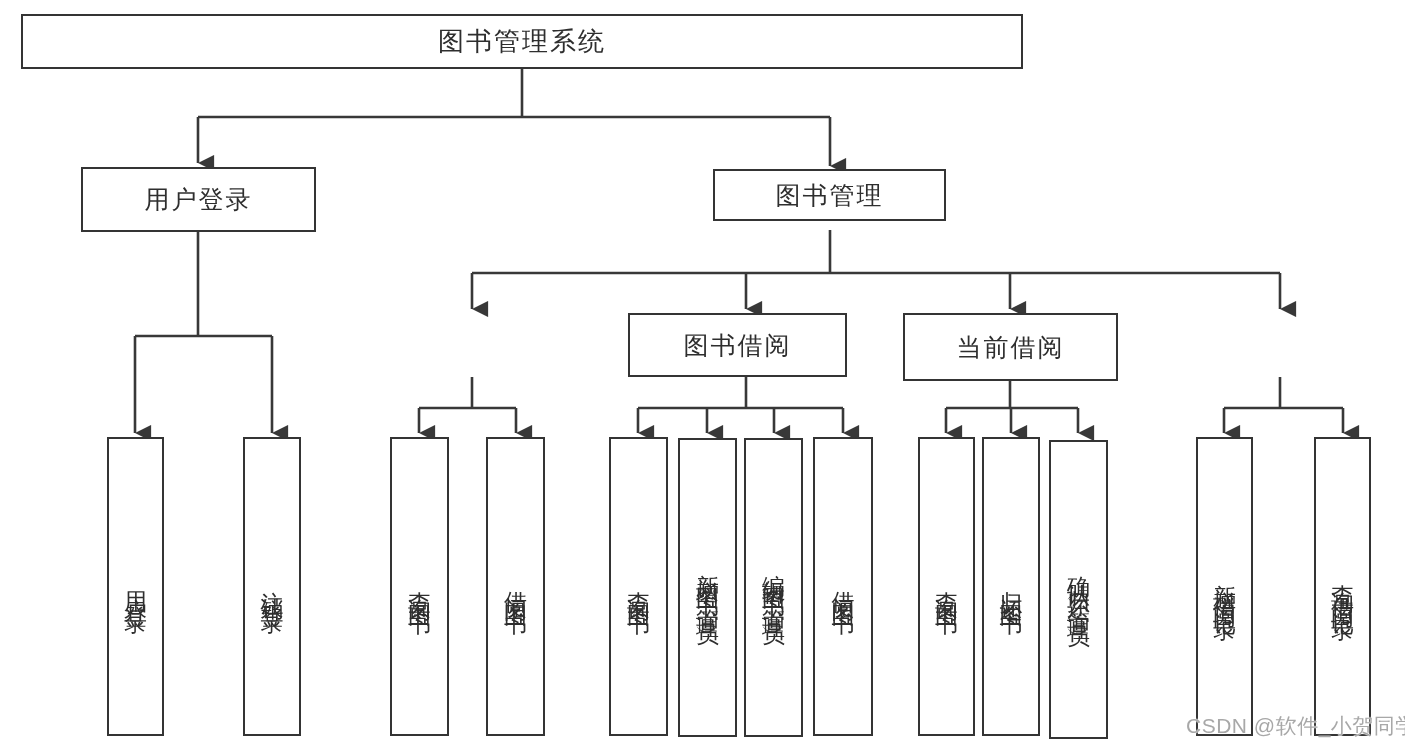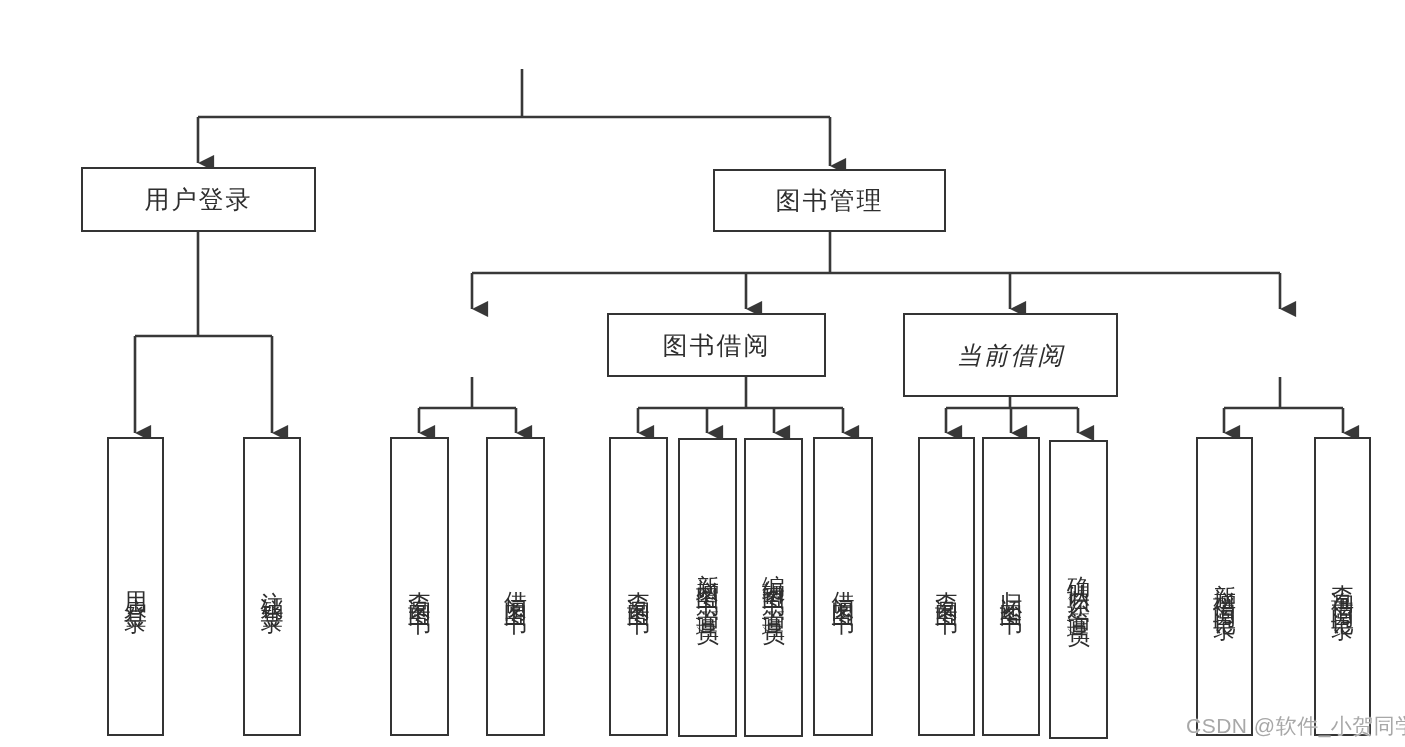--- a/index.html
+++ b/index.html
@@ -102,32 +102,35 @@
       <path d="M1011,408 V433" marker-end="url(#arrow)"></path>
       <path d="M1078,408 V433" marker-end="url(#arrow)"></path>
 
       <path d="M1280,377 V408"></path>
       <path d="M1224,408 H1343"></path>
       <path d="M1224,408 V433" marker-end="url(#arrow)"></path>
       <path d="M1343,408 V433" marker-end="url(#arrow)"></path>
     </g>
   </svg>
 
+  <div class="node h root" style="left:21px;top:14px;width:1002px;height:55px;">
+    <span>图书管理系统</span>
+  </div>
 
   <div class="node h" style="left:81px;top:167px;width:235px;height:65px;">
     <span>用户登录</span>
   </div>
-  <div class="node h" style="left:713px;top:169px;width:233px;height:63px;justify-content:center;">
+  <div class="node h" style="left:713px;top:169px;width:233px;height:52px;justify-content:center;">
     <span>图书管理</span>
   </div>
 
-  <div class="node h" style="left:607px;top:313px;width:219px;height:64px;">
+  <div class="node h" style="left:628px;top:313px;width:219px;height:64px;">
     <span>图书借阅</span>
   </div>
-  <div class="node h" style="left:903px;top:313px;width:215px;height:84px;font-style:italic;">
+  <div class="node h" style="left:903px;top:313px;width:215px;height:68px;">
     <span>当前借阅</span>
   </div>
 
   <div class="node v" style="left:107px;top:437px;width:57px;height:299px;">
     <span>用户登录</span>
   </div>
   <div class="node v" style="left:243px;top:437px;width:58px;height:299px;">
     <span>注销登录</span>
   </div>
 

